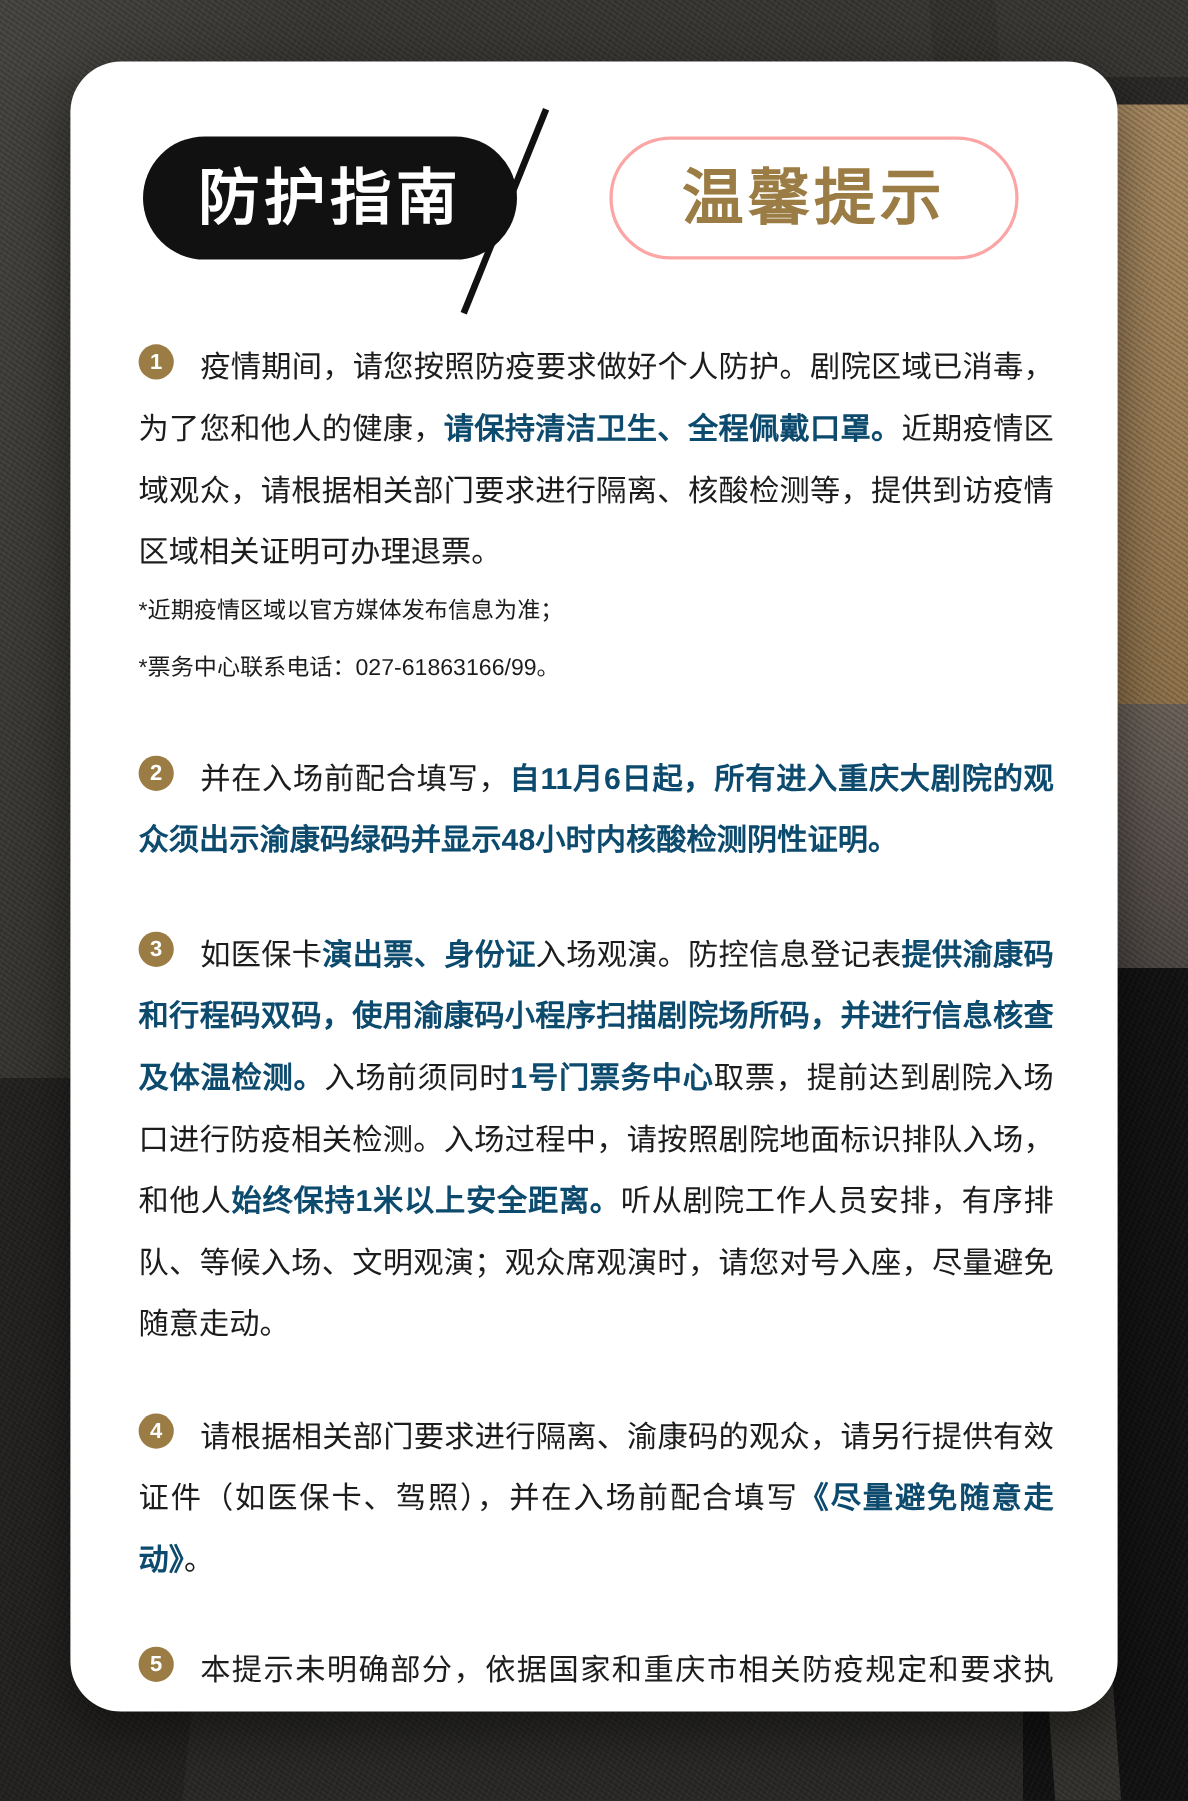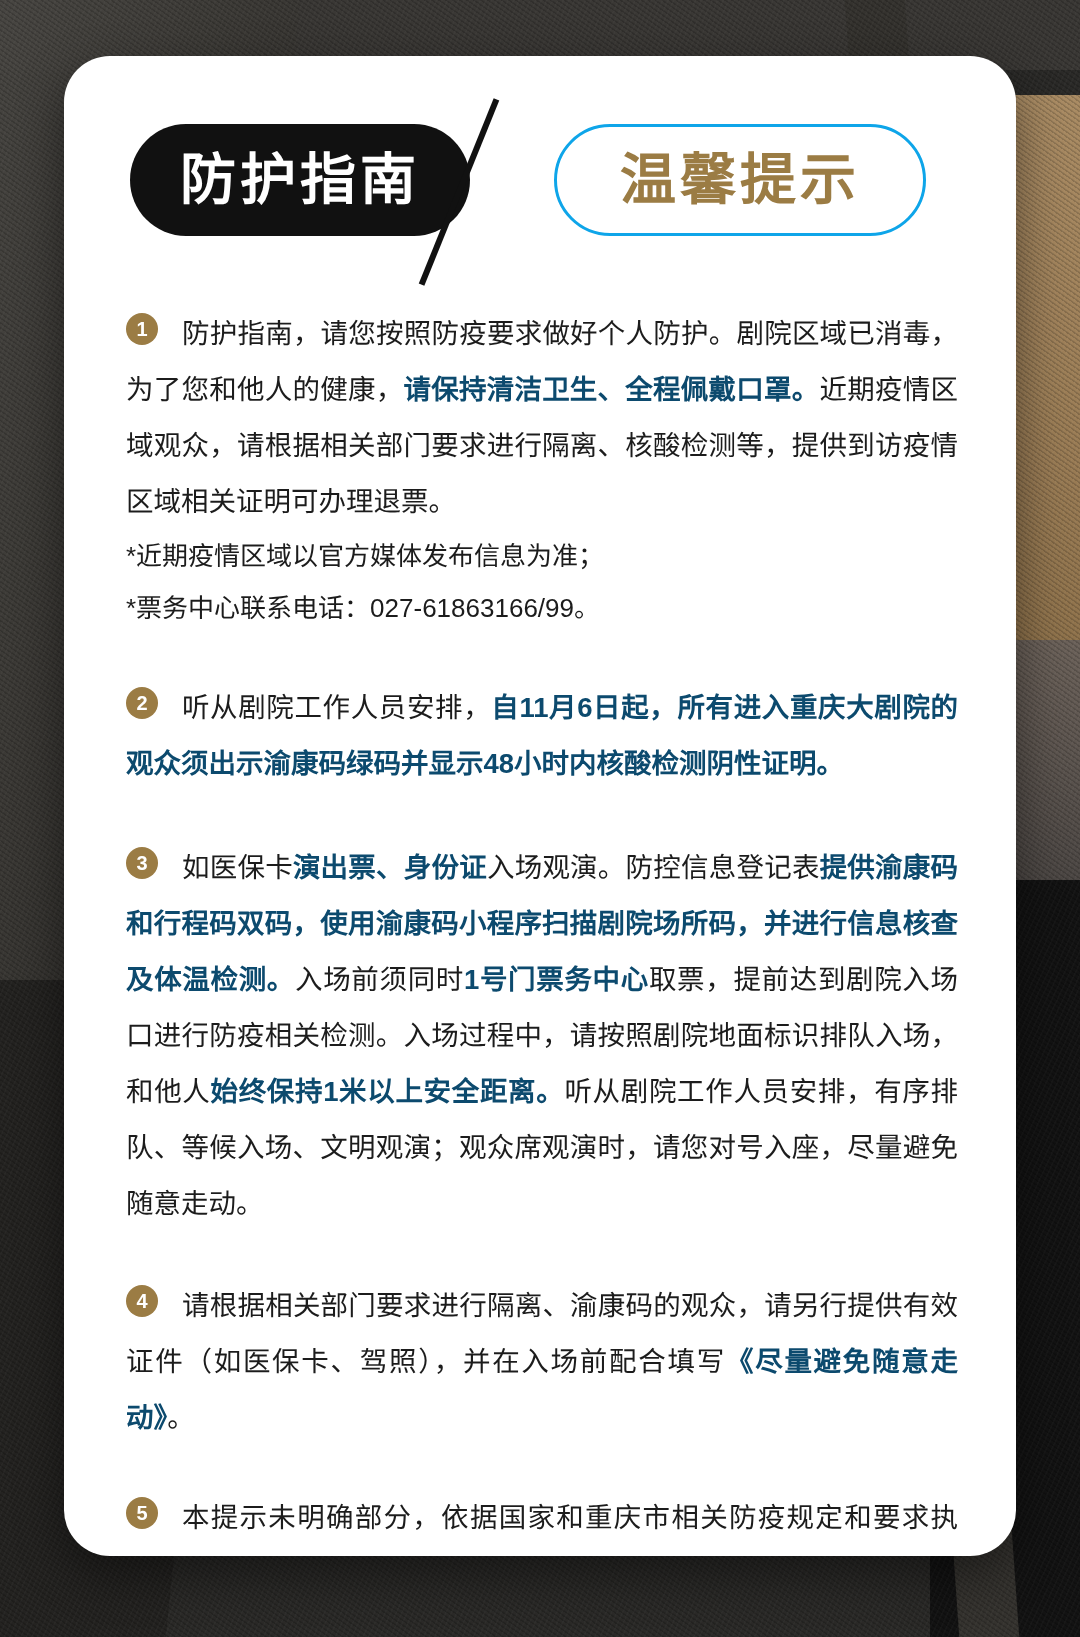--- a/index.html
+++ b/index.html
@@ -123,21 +123,21 @@
     background: #111111;
     transform: rotate(22deg);
     transform-origin: center;
   }
   .pill-outline {
     position: absolute;
     left: 490px;
     top: 68px;
     width: 372px;
     height: 112px;
-    border: 3px solid #0ea5e9;
+    border: 3px solid #fca5a5;
     border-radius: 56px;
     display: flex;
     align-items: center;
     justify-content: center;
   }
   .pill-outline .pill-text {
     color: #9b7c44;
     font-size: 56px;
     font-weight: bold;
     letter-spacing: 4px;
@@ -178,21 +178,21 @@
     text-justify: inter-ideograph;
   }
   .para.indent {
     text-indent: 56px;
   }
   .hi {
     color: #0c4a6e;
     font-weight: bold;
   }
   .note {
-    font-size: 26px;
+    font-size: 21px;
     line-height: 52px;
     color: #1c1c1c;
   }
   .item-1 { margin-bottom: 46px; }
   .item-2 { margin-bottom: 48px; }
   .item-3 { margin-bottom: 46px; }
   .item-4 { margin-bottom: 44px; }
   .item-5 { margin-bottom: 0; }
 </style>
 </head>
@@ -219,30 +219,30 @@
     <div class="pill-outline">
       <span class="pill-text">温馨提示</span>
     </div>
   </div>
 
   <div class="content">
 
     <div class="item item-1">
       <div class="num-badge">1</div>
       <div class="para indent">
-        <span>防护指南，请您按照防疫要求做好个人防护。剧院区域已消毒，为了您和他人的健康，</span><span class="hi">请保持清洁卫生、全程佩戴口罩。</span><span>近期疫情区域观众，请根据相关部门要求进行隔离、核酸检测等，提供到访疫情区域相关证明可办理退票。</span>
+        <span>疫情期间，请您按照防疫要求做好个人防护。剧院区域已消毒，为了您和他人的健康，</span><span class="hi">请保持清洁卫生、全程佩戴口罩。</span><span>近期疫情区域观众，请根据相关部门要求进行隔离、核酸检测等，提供到访疫情区域相关证明可办理退票。</span>
       </div>
       <div class="note">*近期疫情区域以官方媒体发布信息为准；</div>
       <div class="note">*票务中心联系电话：027-61863166/99。</div>
     </div>
 
     <div class="item item-2">
       <div class="num-badge">2</div>
       <div class="para indent">
-        <span>听从剧院工作人员安排，</span><span class="hi">自11月6日起，所有进入重庆大剧院的观众须出示渝康码绿码并显示48小时内核酸检测阴性证明。</span>
+        <span>并在入场前配合填写，</span><span class="hi">自11月6日起，所有进入重庆大剧院的观众须出示渝康码绿码并显示48小时内核酸检测阴性证明。</span>
       </div>
     </div>
 
     <div class="item item-3">
       <div class="num-badge">3</div>
       <div class="para indent">
         <span>如医保卡</span><span class="hi">演出票、身份证</span><span>入场观演。防控信息登记表</span><span class="hi">提供渝康码和行程码双码，使用渝康码小程序扫描剧院场所码，并进行信息核查及体温检测。</span><span>入场前须同时</span><span class="hi">1号门票务中心</span><span>取票，提前达到剧院入场口进行防疫相关检测。入场过程中，请按照剧院地面标识排队入场，和他人</span><span class="hi">始终保持1米以上安全距离。</span><span>听从剧院工作人员安排，有序排队、等候入场、文明观演；观众席观演时，请您对号入座，尽量避免随意走动。</span>
       </div>
     </div>
 

